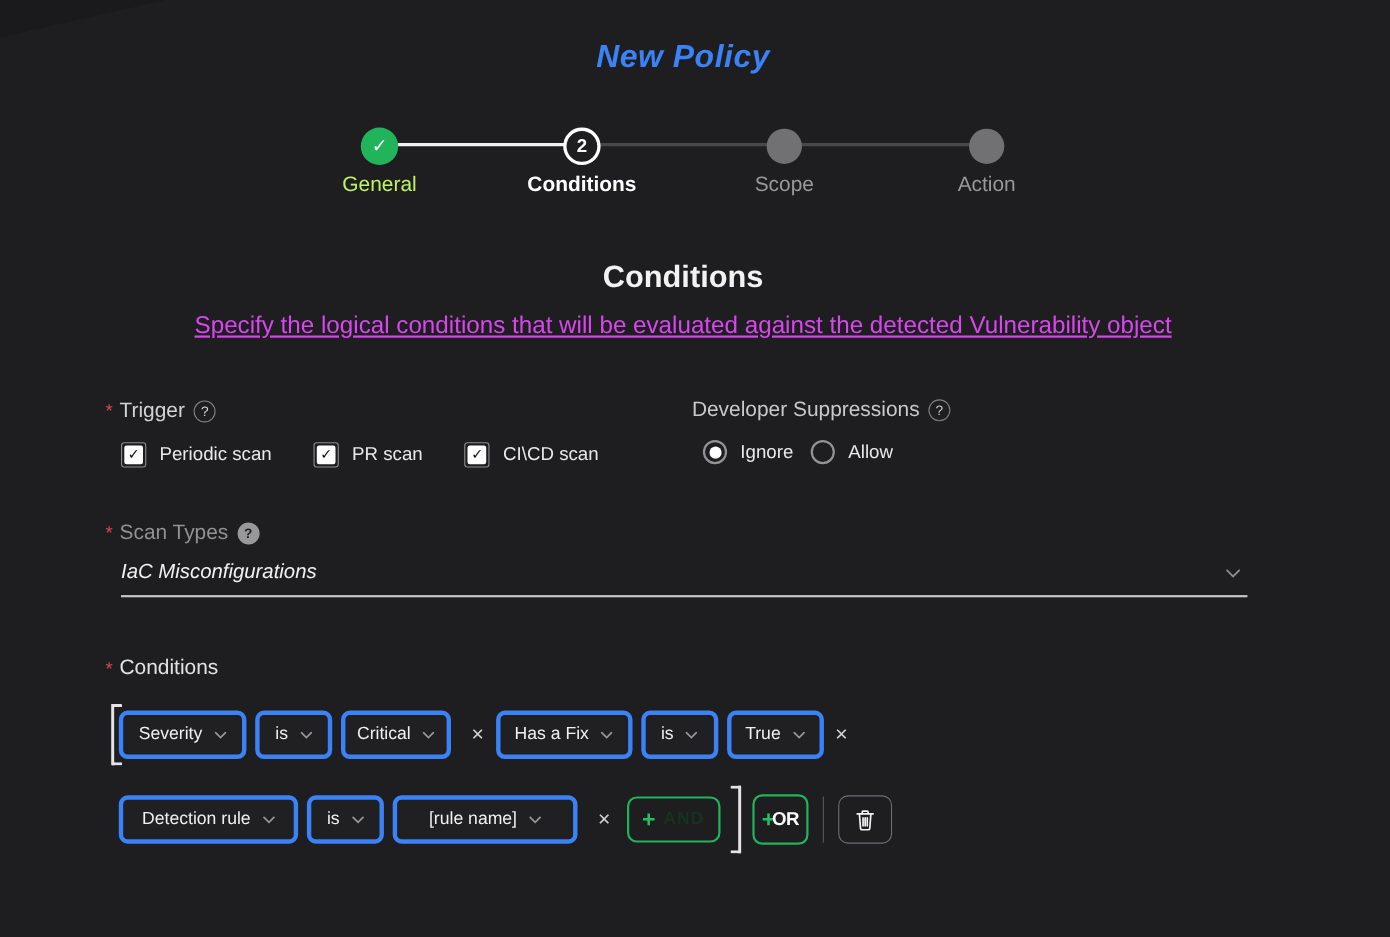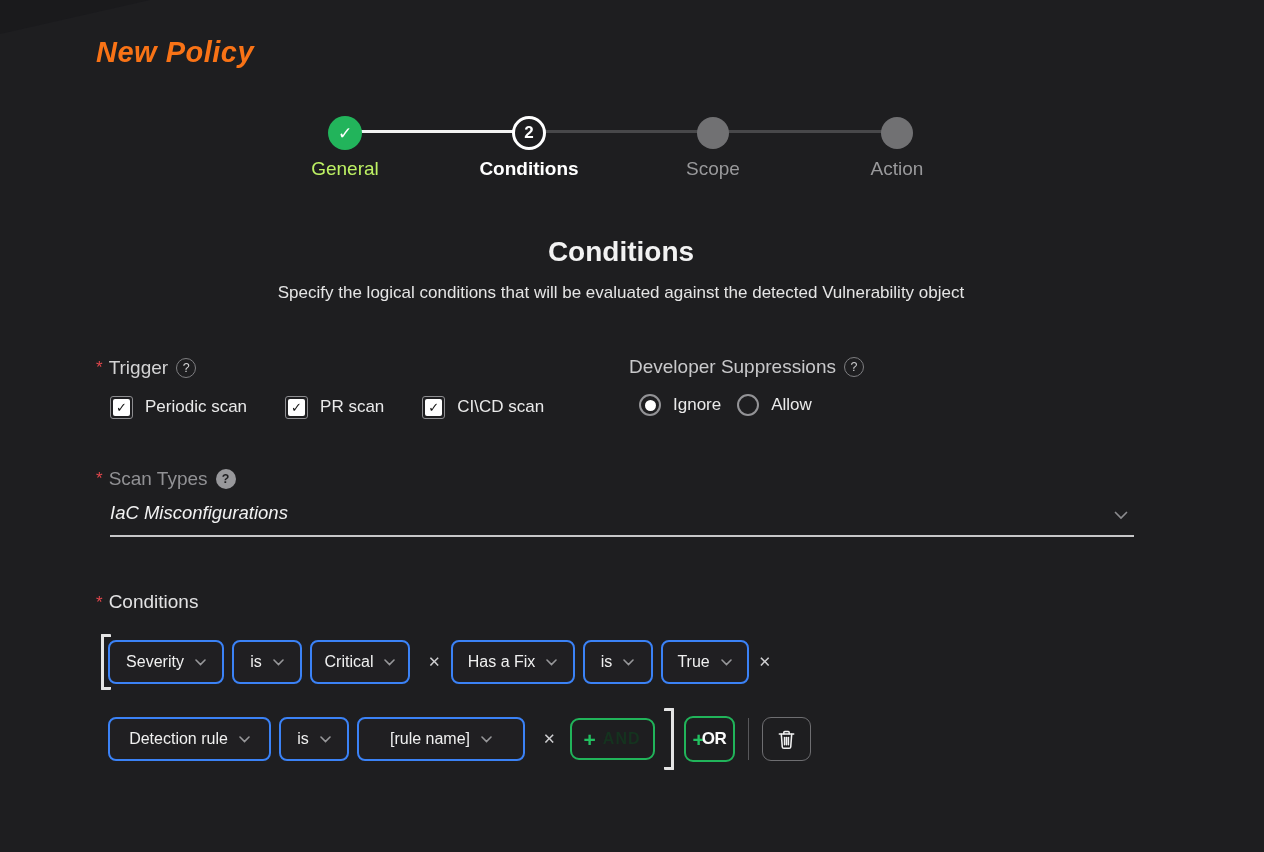--- a/index.html
+++ b/index.html
@@ -14,25 +14,25 @@
     position: absolute; top: 0; left: 0;
     border-top: 34px solid #18181a;
     border-right: 150px solid transparent;
     opacity: .6;
   }
   .content { width: 1050px; margin-left: 96px; position: relative; }
 
   
   .page-title {
     margin-top: 36px;
-    text-align: left;
+    text-align: center;
     font-size: 29px;
     font-style: italic;
     font-weight: 600;
-    color: #f97316;
+    color: #3b82f6;
     letter-spacing: .5px;
   }
 
   
   .stepper { width: 736px; margin: 46px auto 0; }
   .step-circles { position: relative; height: 36px; }
   .connector { position: absolute; top: 15px; height: 3px; border-radius: 2px; }
   .connector.done { left: 92px;  width: 184px; background: #f2f2f2; }
   .connector.todo1 { left: 276px; width: 184px; background: #48484a; }
   .connector.todo2 { left: 460px; width: 184px; background: #48484a; }
@@ -45,21 +45,21 @@
   .circle.upcoming { width: 32px; height: 32px; background: #717173; }
   .circle.pos3 { left: 460px; }
   .circle.pos4 { left: 644px; }
   .step-labels { display: flex; margin-top: 7px; }
   .step-label { width: 184px; text-align: center; font-size: 19px; color: #99999b; }
   .step-label.done { color: #bef264; }
   .step-label.active { color: #ffffff; font-weight: 700; }
 
   
   .section-title { margin-top: 56px; text-align: center; font-size: 28px; font-weight: 600; color: #f2f2f2; }
-  .section-subtitle { margin-top: 15px; text-align: center; font-size: 17px; color: #e5e5e5; }
+  .section-subtitle { margin-top: 15px; text-align: center; font-size: 22px; color: #d946ef; text-decoration: underline; }
 
   
   .field-label { display: flex; align-items: center; gap: 8px; font-size: 19px; }
   .req { color: #e0474c; font-size: 17px; margin-right: -2px; align-self: flex-start; line-height: 1.4; }
   .help-icon {
     width: 20px; height: 20px; border-radius: 50%; display: inline-flex;
     align-items: center; justify-content: center; font-size: 12.5px; cursor: pointer;
   }
   .help-icon.outline { border: 1.5px solid #7e7e81; color: #94949
 7; }
@@ -107,21 +107,21 @@
   .row-b { margin-top: 24px; }
   .open-bracket {
     position: absolute; left: -7px; top: -6px; width: 10px; height: 56px;
     border: 3px solid #e4e4e4; border-right: none; border-radius: 1px;
   }
   .close-bracket {
     width: 10px; height: 62px; border: 3px solid #e4e4e4; border-left: none;
     border-radius: 1px; margin-left: 9px;
   }
   .select {
-    height: 44px; border: 2px solid #3b82f6; border-radius: 8px; background: #201f22;
+    height: 44px; border: 4px solid #3b82f6; border-radius: 8px; background: #201f22;
     display: inline-flex; align-items: center; justify-content: center; gap: 11px;
     font-size: 16px; color: #f0f0f0; cursor: pointer; margin-right: 8px; padding: 0 6px;
   }
   .select:last-of-type { margin-right: 0; }
   .remove-x { color: #cfcfd1; font-size: 15px; margin: 0 10px; cursor: pointer; }
   .btn-and {
     height: 42px; padding: 0 12px; margin-left: 4px;
     border: 2px solid #21b45a; border-radius: 9px; background: transparent;
     display: inline-flex; align-items: center; gap: 7px; cursor: pointer;
   }

